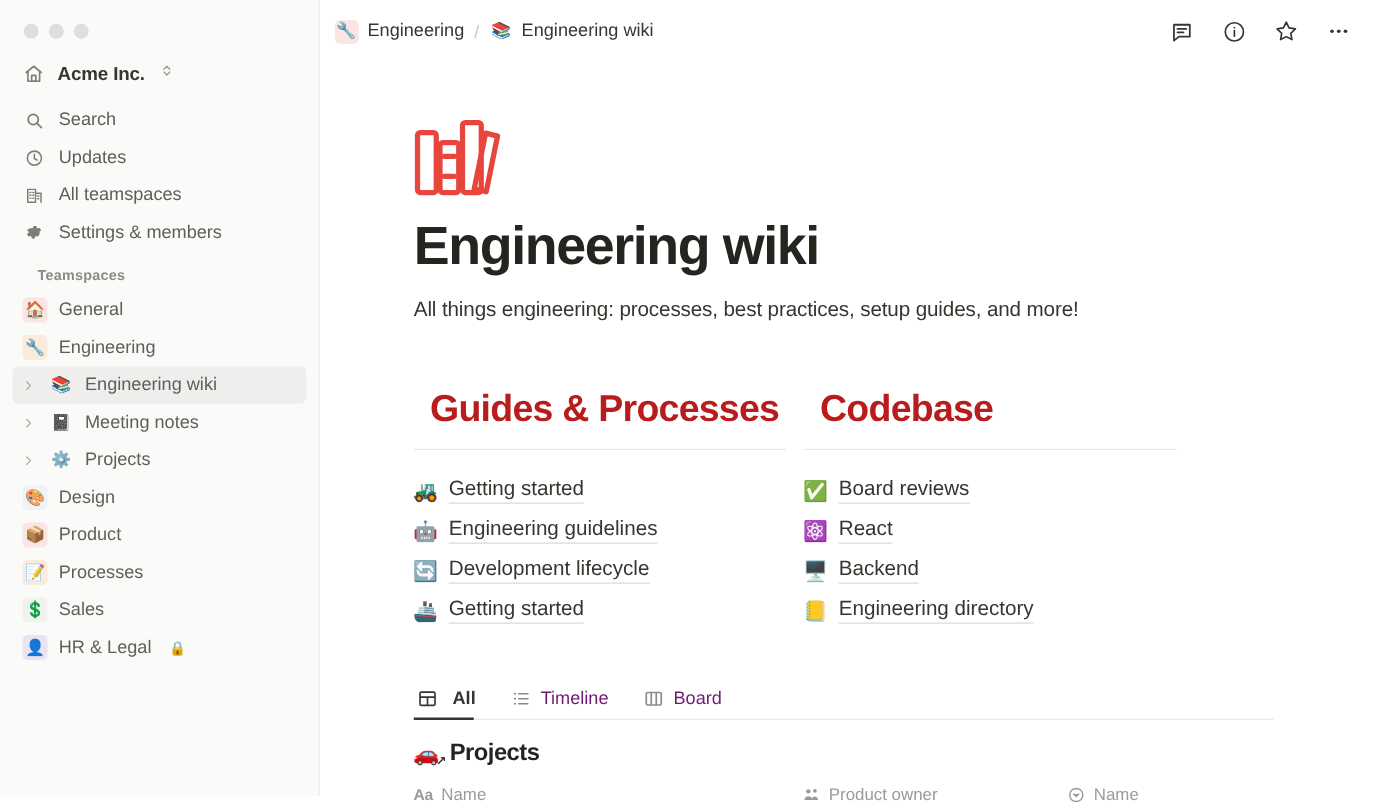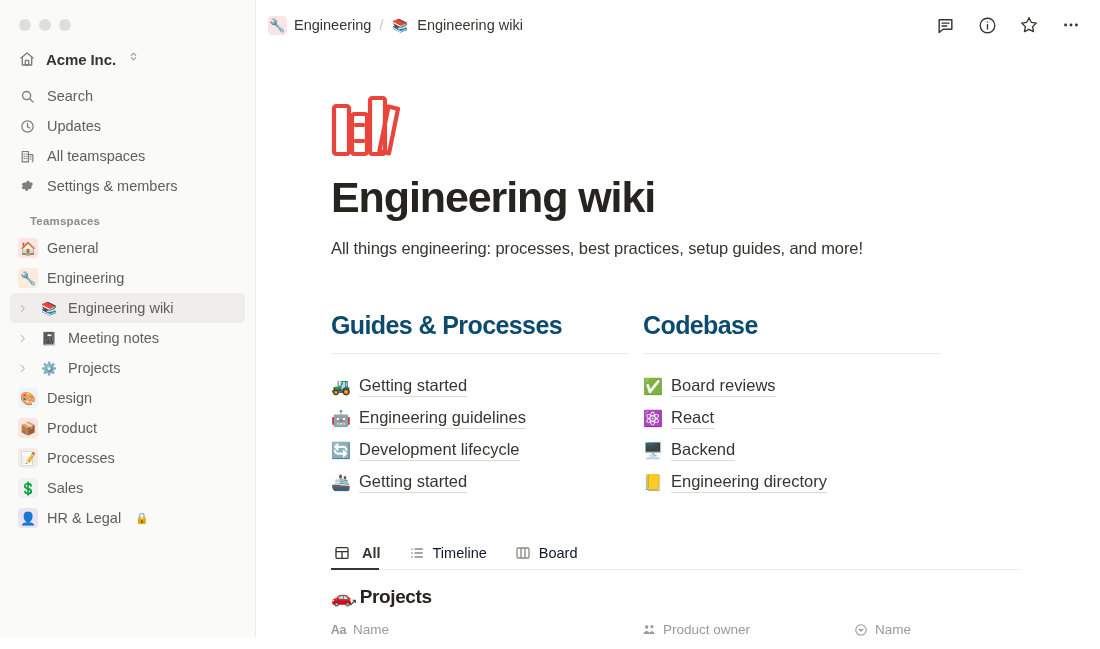--- a/index.html
+++ b/index.html
@@ -100,42 +100,42 @@
     letter-spacing: -1.1px; margin: 16px 0 0 0; line-height: 1.1;
   }
   .pagesub {
     font-size: 16.5px; color: #37352F; margin: 18px 0 0 0; letter-spacing: -0.1px;
   }
 
   .cols { display: flex; gap: 0; margin-top: 52px; }
   .col { width: 312px; flex: 0 0 312px; }
   .col.gap { margin-right: 0; }
   .colhead {
-    font-size: 25px; font-weight: 700; color: #0c4a6e;
-    letter-spacing: -0.6px; margin: 0 0 0 0; line-height: 1.2;
+    font-size: 30px; font-weight: 700; color: #b91c1c;
+    letter-spacing: -0.6px; margin: 0 0 0 13px; line-height: 1.2;
   }
   .colrule { height: 1px; background: #E9E9E7; margin: 13px 0 16px 0; width: 298px; }
   .linkrow {
     display: flex; align-items: center; gap: 8px; height: 32px;
     font-size: 16.5px;
   }
   .linkrow .lemoji { font-size: 16px; width: 20px; flex: 0 0 20px;
                      display: flex; align-items: center; justify-content: center;
                      font-family: "DejaVu Sans", sans-serif; }
   .linkrow .ltext {
     color: #37352F; border-bottom: 1px solid #DBDAD7; padding-bottom: 1px;
   }
 
   .tabs {
     display: flex; align-items: flex-end; gap: 0;
     margin-top: 46px; border-bottom: 1px solid #EBEAE8; width: 688px;
   }
   .tab {
     display: flex; align-items: center; gap: 7px;
-    padding: 0 12px 8px 2px; font-size: 14.5px; color: #0f172a;
+    padding: 0 12px 8px 2px; font-size: 14.5px; color: #701a75;
     margin-right: 14px; position: relative;
   }
   .tab.active { color: #37352F; font-weight: 700; gap: 12px; }
   .tab.active::after {
     content: ""; position: absolute; left: 0; right: 14px; bottom: -1px;
     height: 2px; background: #37352F;
   }
   .tabicon { display: flex; align-items: center; justify-content: center;
              width: 17px; height: 17px; }
 

